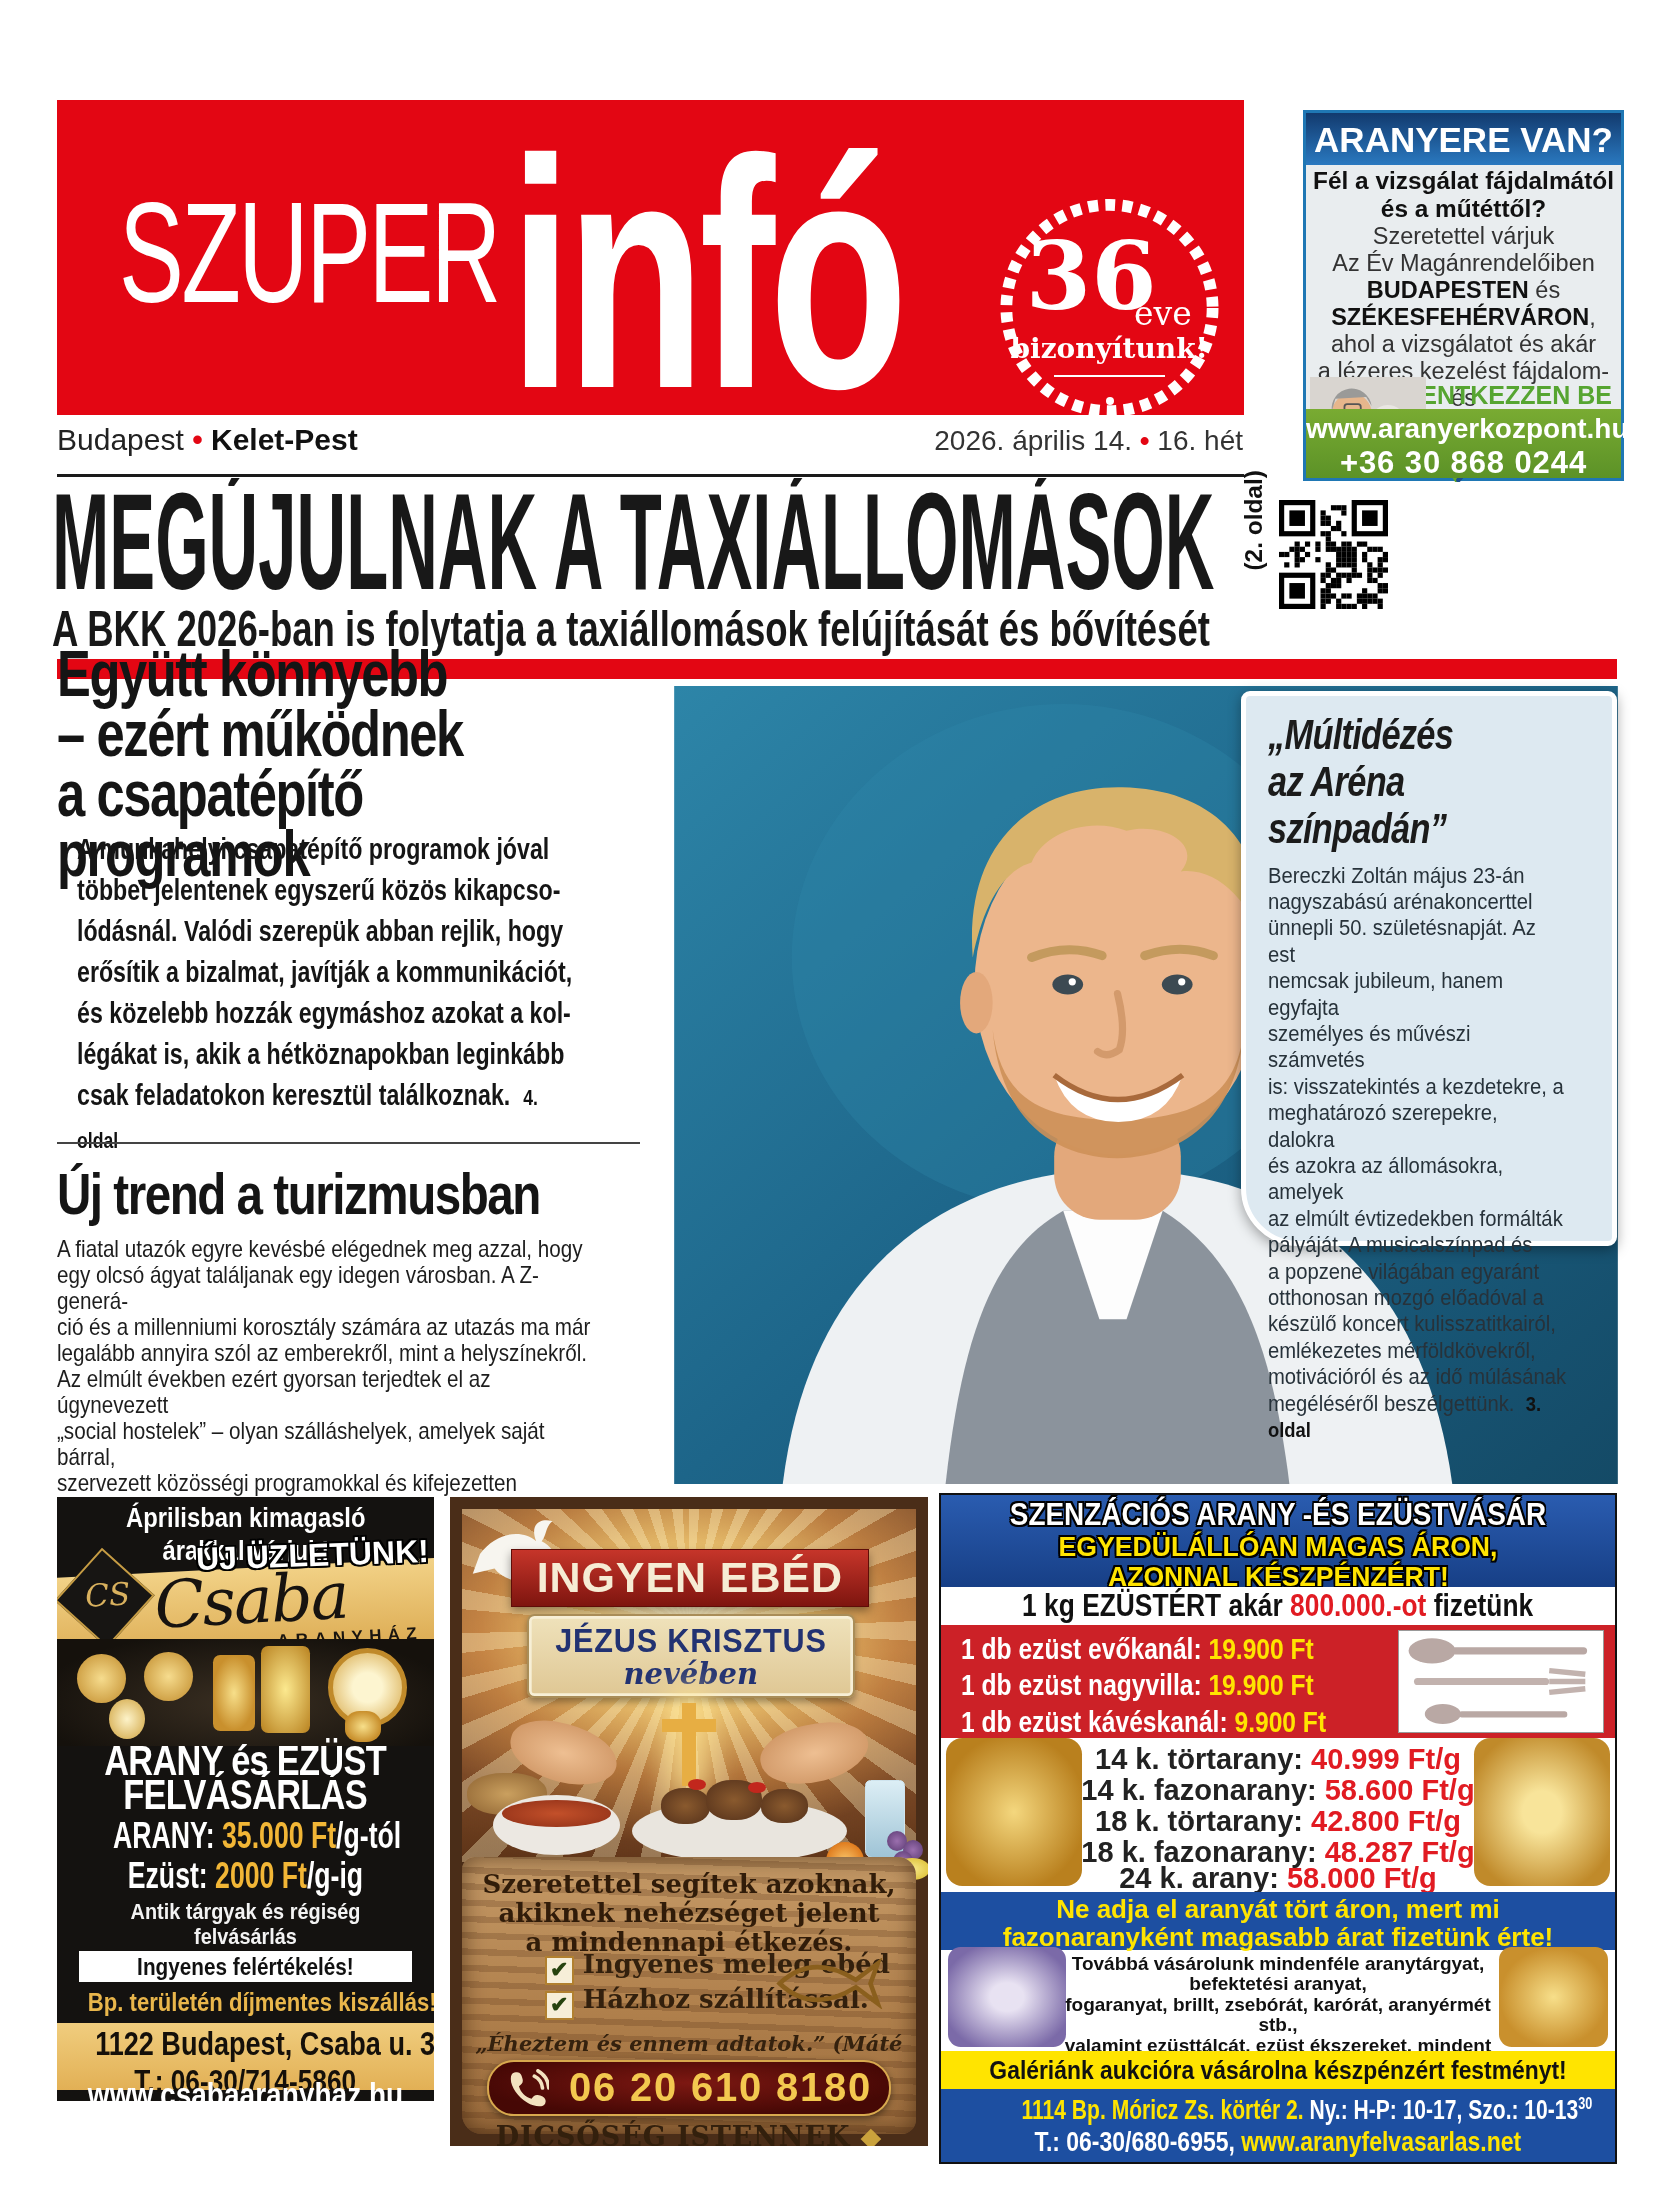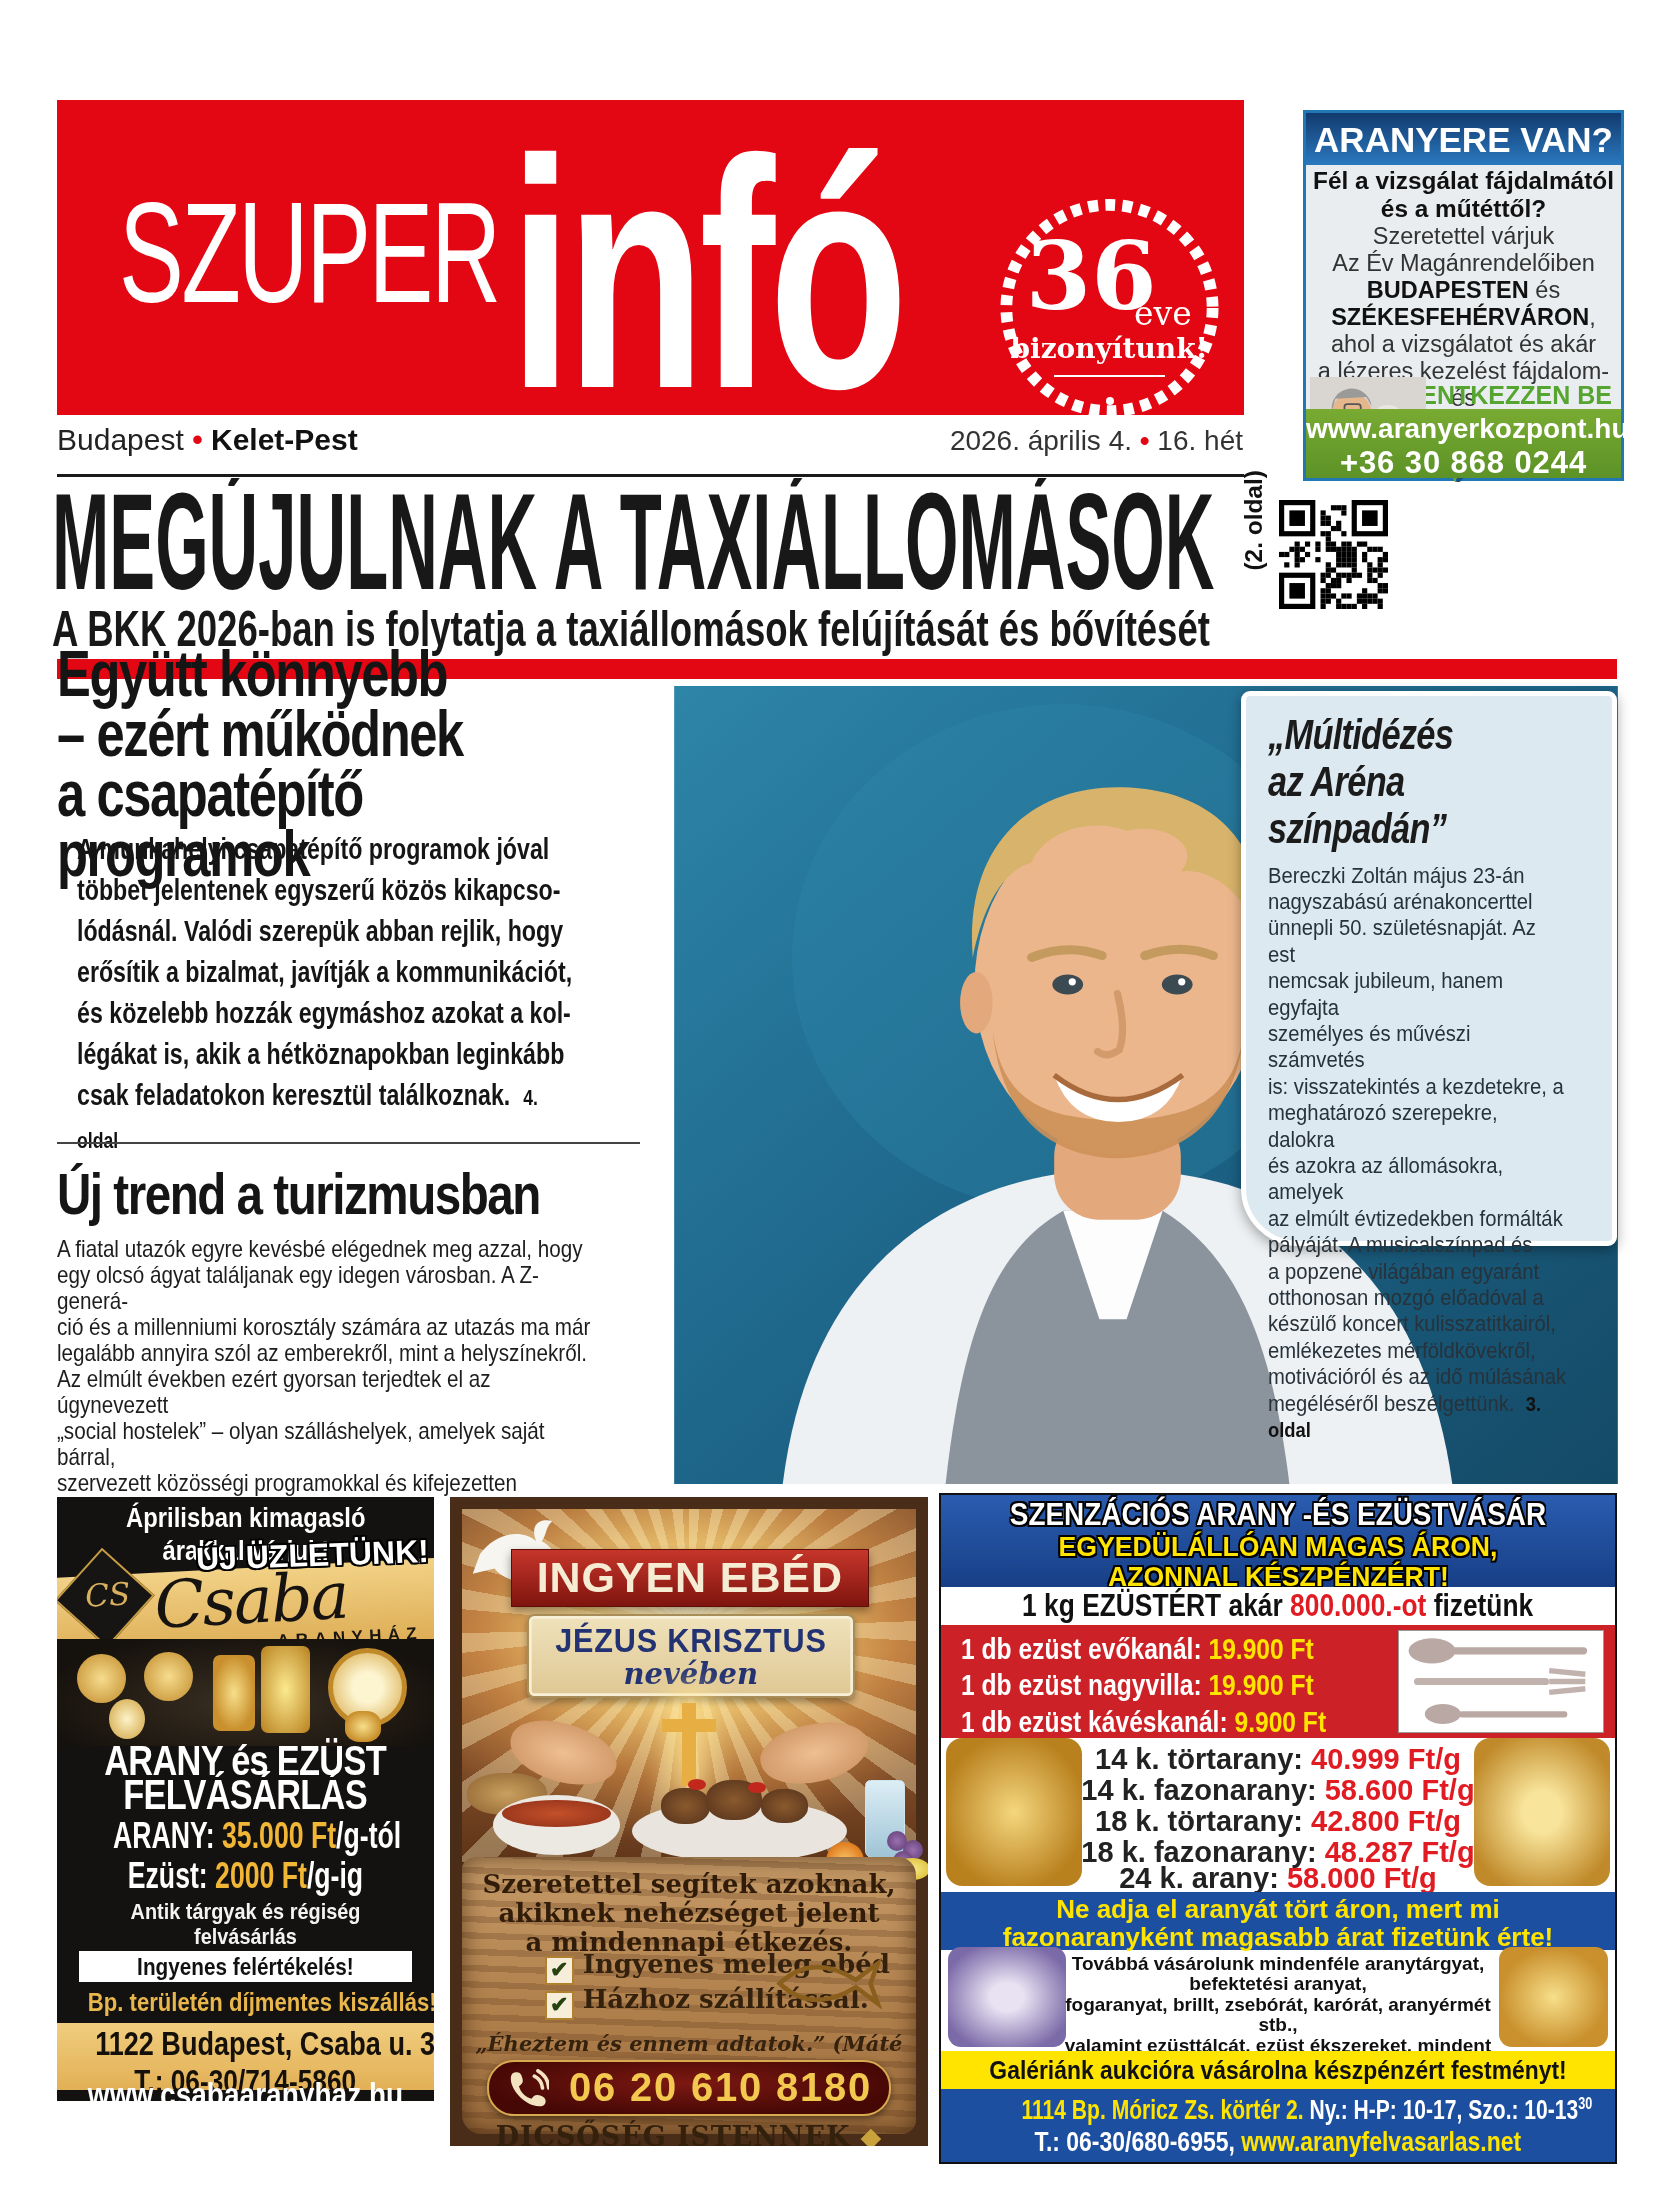--- a/index.html
+++ b/index.html
@@ -267,21 +267,21 @@
       <div class="aranyer-phone">+36 30 868 0244</div>
     </div>
   </div>
 
   <div class="abs region-row">
     <span>Budapest</span>
     <span class="dot-red">•</span>
     <span class="area">Kelet-Pest</span>
   </div>
   <div class="abs date-row">
-    <span>2026. április 4.</span>
+    <span>2026. április 14.</span>
     <span class="dot-red">•</span>
     <span>16. hét</span>
   </div>
   <div class="abs rule"></div>
 
   <svg class="abs headline-svg" width="1176" height="127" viewBox="0 0 1300 140">
     <text x="0" y="122" font-family="Liberation Sans, sans-serif" font-size="152" font-weight="bold" fill="#181818" textLength="1285" lengthAdjust="spacingAndGlyphs">MEGÚJULNAK A TAXIÁLLOMÁSOK</text>
   </svg>
   <svg class="abs subheadline-svg" width="1176" height="58" viewBox="0 0 1300 64">
     <text x="0" y="50" font-family="Liberation Sans, sans-serif" font-size="55" font-weight="bold" fill="#181818" textLength="1280" lengthAdjust="spacingAndGlyphs">A BKK 2026-ban is folytatja a taxiállomások felújítását és bővítését</text>

